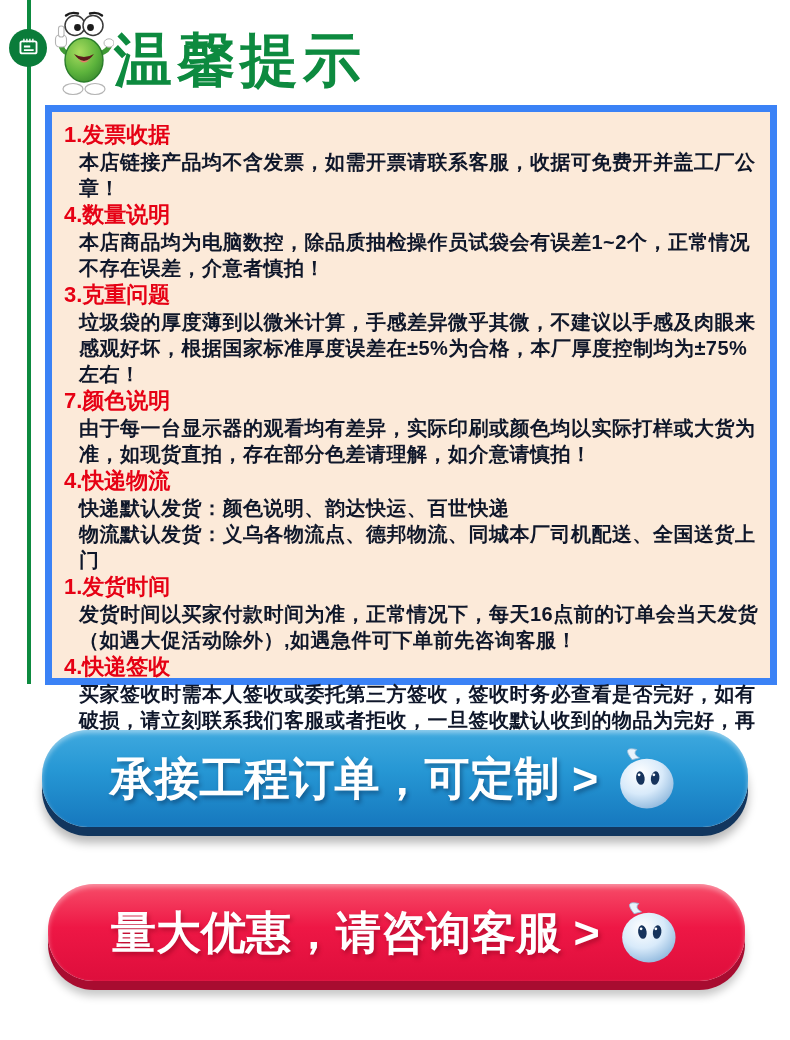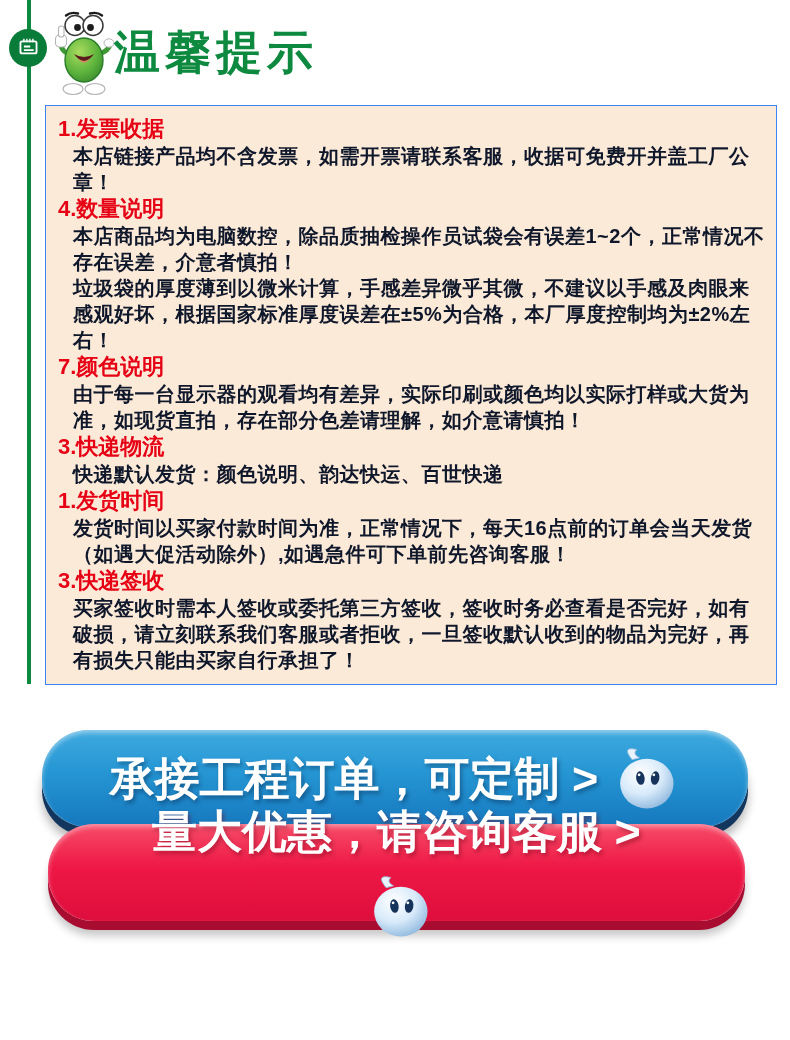--- a/index.html
+++ b/index.html
@@ -25,32 +25,32 @@
     width:38px; height:38px; border-radius:50%;
     background:#0a7c3a;
     display:flex; align-items:center; justify-content:center;
   }
   .mascot {
     position:absolute; left:54px; top:10px;
     width:60px; height:86px;
   }
   .page-title {
     position:absolute; left:114px; top:22px;
-    font-size:46px; font-weight:bold;
+    font-size:58px; font-weight:bold;
     color:#0d8a3f; letter-spacing:5px;
     white-space:nowrap;
     text-align:right;
   }
 
   
   .tips-box {
     position:absolute; left:45px; top:105px;
     width:732px; height:580px;
     background:#fcead9;
-    border:1px solid #3b82f6;
+    border:7px solid #3b82f6;
     padding:9px 10px 6px 12px;
   }
   .tip-heading {
     color:#e60114; font-weight:bold;
     font-size:22px; line-height:28px;
     white-space:nowrap;
   }
   .tip-body {
     color:#0f172a; font-weight:bold;
     font-size:20px; line-height:26px;
@@ -70,26 +70,25 @@
     cursor:pointer;
     white-space:nowrap;
   }
   .banner-blue {
     left:42px; top:730px; width:706px;
     background:linear-gradient(180deg,#3fa9df 0%, #2697d4 42%, #1678be 100%);
     box-shadow:0 9px 0 #12365e, 0 16px 10px rgba(0,0,0,0.28),
                inset 0 3px 5px rgba(255,255,255,0.45);
   }
   .banner-red {
-    left:48px; top:824px; width:697px;
+    left:48px; top:884px; width:697px;
     background:linear-gradient(180deg,#f74d69 0%, #ee1745 45%, #de0e3c 100%);
     box-shadow:0 9px 0 #a80c30, 0 15px 9px rgba(0,0,0,0.22),
                inset 0 3px 5px rgba(255,255,255,0.40);
     text-shadow:2px 3px 4px rgba(120,0,25,0.45);
-    flex-direction:column;
   }
   .ww-icon { width:70px; height:74px; margin-left:4px; }
 </style>
 </head>
 <body>
 
 <div class="canvas">
 
   <div class="v-line"></div>
 
@@ -142,36 +141,38 @@
   <div class="tips-box">
     <div>
       <div class="tip-heading">1.发票收据</div>
       <div class="tip-body">本店链接产品均不含发票，如需开票请联系客服，收据可免费开并盖工厂公章！</div>
     </div>
     <div>
       <div class="tip-heading">4.数量说明</div>
       <div class="tip-body">本店商品均为电脑数控，除品质抽检操作员试袋会有误差1~2个，正常情况不存在误差，介意者慎拍！</div>
     </div>
     <div>
-      <div class="tip-body">垃圾袋的厚度薄到以微米计算，手感差异微乎其微，不建议以手感及肉眼来感观好坏，根据国家标准厚度误差在±5%为合格，本厂厚度控制均为±2%左右！</div>
+      <div class="tip-heading">3.克重问题</div>
+      <div class="tip-body">垃圾袋的厚度薄到以微米计算，手感差异微乎其微，不建议以手感及肉眼来感观好坏，根据国家标准厚度误差在±5%为合格，本厂厚度控制均为±75%左右！</div>
     </div>
     <div>
       <div class="tip-heading">7.颜色说明</div>
       <div class="tip-body">由于每一台显示器的观看均有差异，实际印刷或颜色均以实际打样或大货为准，如现货直拍，存在部分色差请理解，如介意请慎拍！</div>
     </div>
     <div>
-      <div class="tip-heading">3.快递物流</div>
+      <div class="tip-heading">4.快递物流</div>
       <div class="tip-body">快递默认发货：颜色说明、韵达快运、百世快递</div>
+      <div class="tip-body">物流默认发货：义乌各物流点、德邦物流、同城本厂司机配送、全国送货上门</div>
     </div>
     <div>
       <div class="tip-heading">1.发货时间</div>
       <div class="tip-body">发货时间以买家付款时间为准，正常情况下，每天16点前的订单会当天发货（如遇大促活动除外）,如遇急件可下单前先咨询客服！</div>
     </div>
     <div>
-      <div class="tip-heading">3.快递签收</div>
+      <div class="tip-heading">4.快递签收</div>
       <div class="tip-body">买家签收时需本人签收或委托第三方签收，签收时务必查看是否完好，如有破损，请立刻联系我们客服或者拒收，一旦签收默认收到的物品为完好，再有损失只能由买家自行承担了！</div>
     </div>
   </div>
 
   <div class="banner banner-blue">
     <span>承接工程订单，可定制 &gt;</span>
     <span class="ww-icon">
       <svg viewBox="0 0 76 80" width="70" height="74">
         <defs>
           <radialGradient id="wwGrad1" cx="38%" cy="30%" r="75%">

